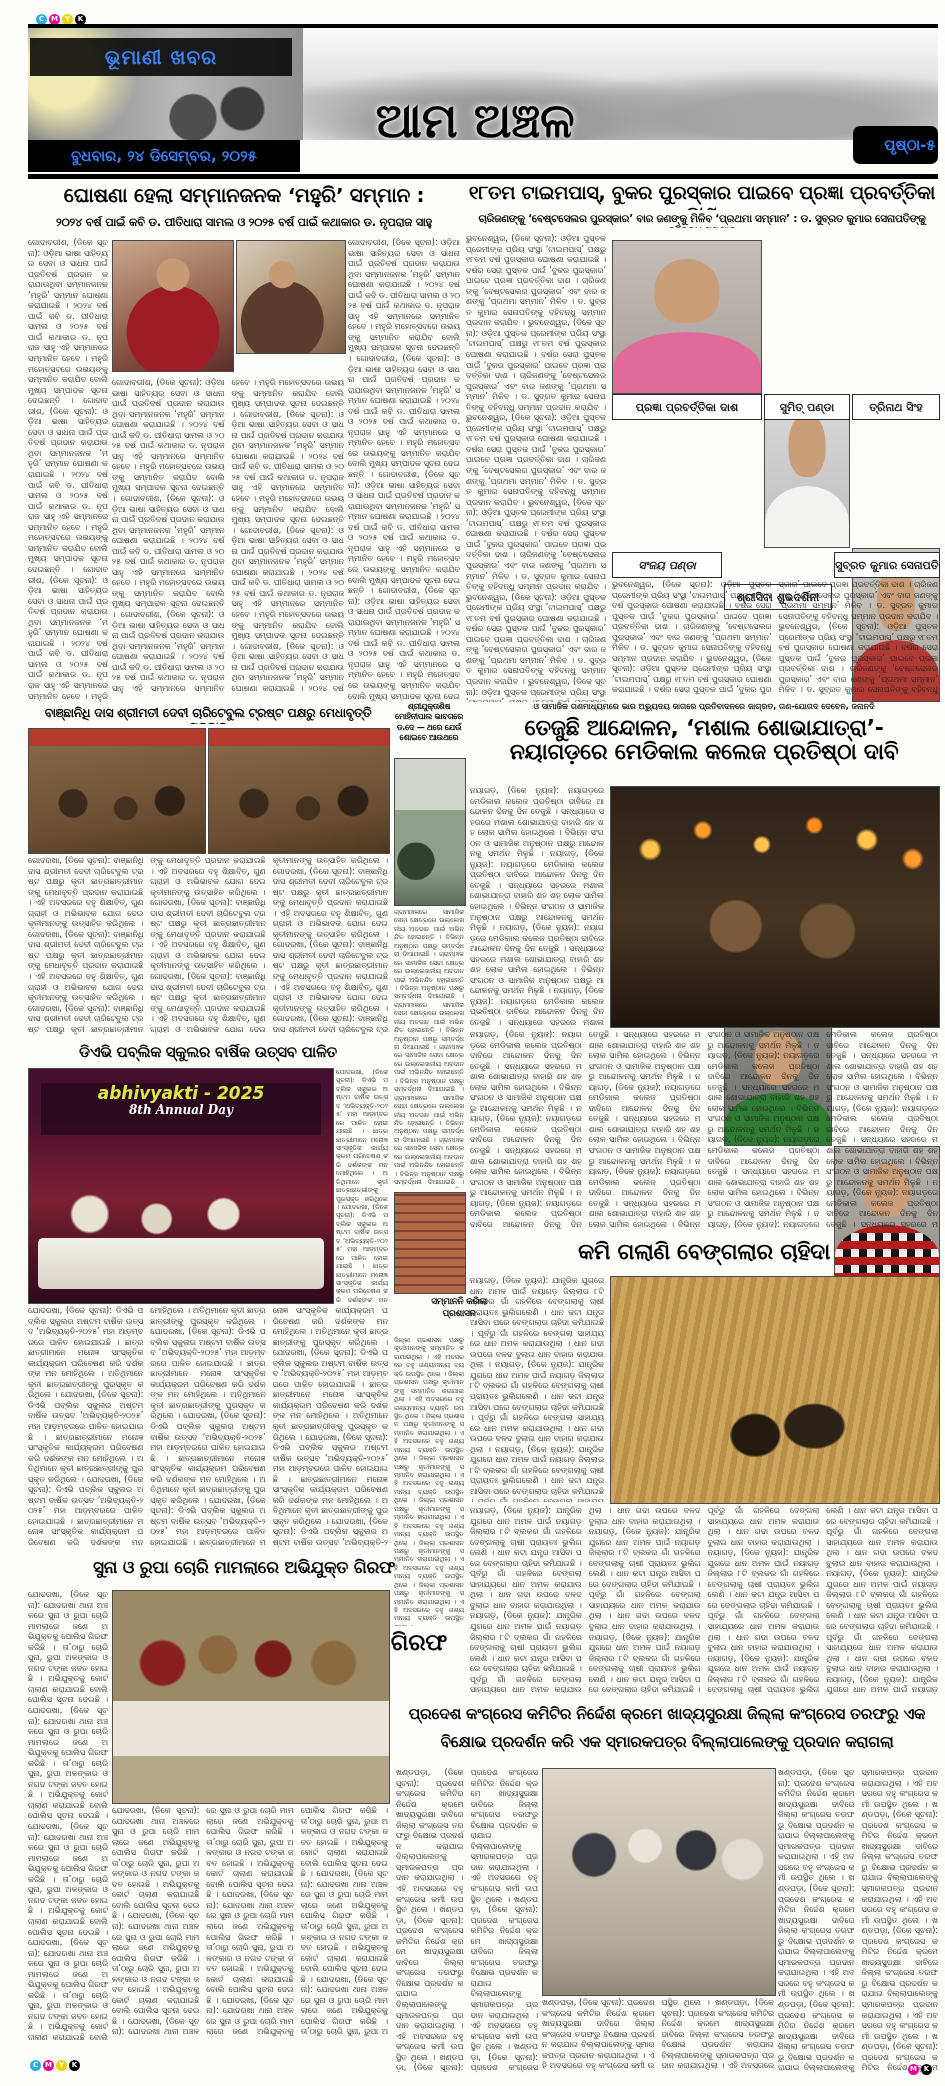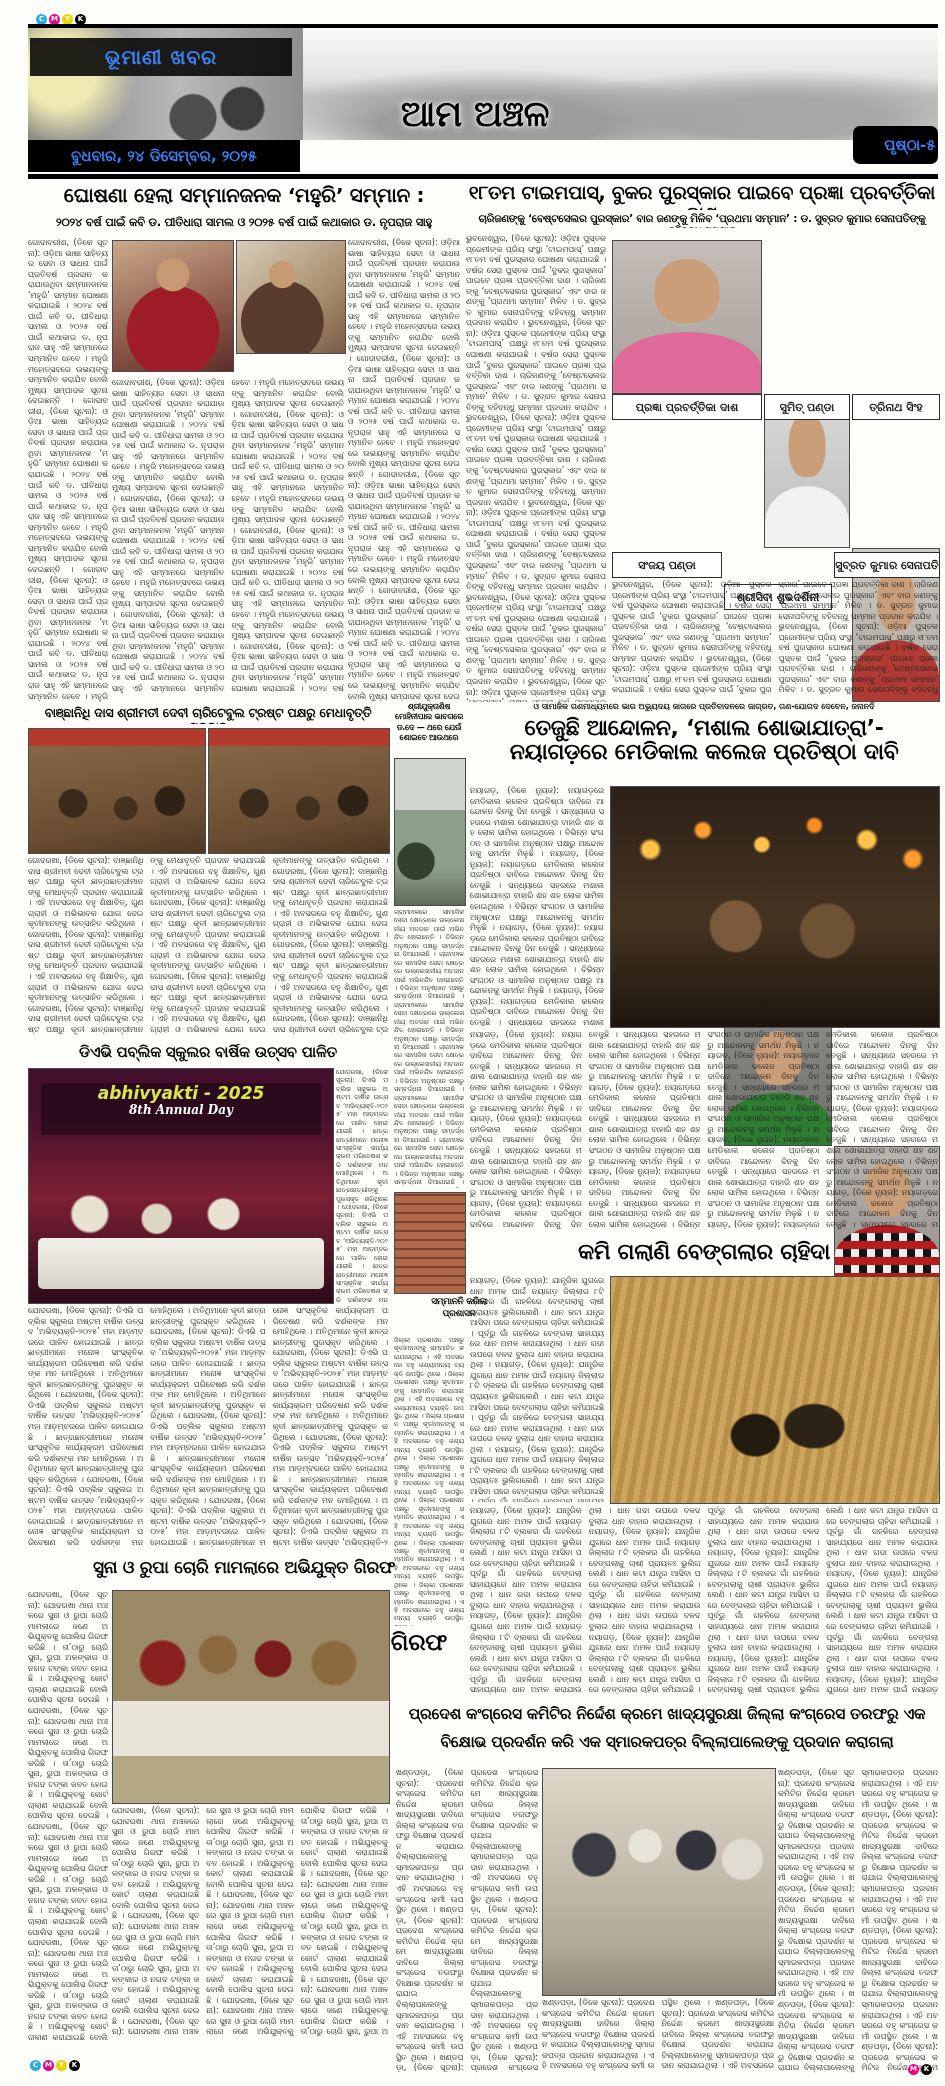--- a/index.html
+++ b/index.html
@@ -104,21 +104,21 @@
   </div>
   <div class="abs rule" style="left:28px;top:24px;width:910px;height:4px;"></div>
 
   <div class="abs photo ph-village" style="left:28px;top:28px;width:275px;height:112px;border:none;"></div>
   <div class="abs photo ph-clouds" style="left:303px;top:28px;width:635px;height:112px;border:none;"></div>
 
   <div class="abs blackbox" style="left:30px;top:38px;width:262px;height:38px;background:rgba(5,5,5,.88);">
     <span style="font-size:20px;font-weight:bold;letter-spacing:1px;">ଭୂମାଣୀ ଖବର</span>
   </div>
 
-  <div class="abs hl" style="left:250px;top:94px;width:450px;height:74px;font-size:36px;color:#000;text-shadow:0 0 7px #fff,0 0 3px #fff;">ଆମ ଅଞ୍ଚଳ</div>
+  <div class="abs hl" style="left:250px;top:94px;width:450px;height:74px;font-size:48px;color:#000;text-shadow:0 0 7px #fff,0 0 3px #fff;">ଆମ ଅଞ୍ଚଳ</div>
 
   <div class="abs blackbox" style="left:28px;top:140px;width:272px;height:32px;">
     <span style="font-size:15px;font-weight:bold;">ବୁଧବାର, ୨୪ ଡିସେମ୍ବର, ୨୦୨୫</span>
   </div>
   <div class="abs blackbox" style="left:853px;top:126px;width:85px;height:38px;border-radius:7px;">
     <span style="font-size:15px;font-weight:bold;margin-left:29px;">ପୃଷ୍ଠା-୫</span>
   </div>
   <div class="abs rule" style="left:28px;top:174px;width:910px;height:5px;"></div>
 
   <div class="abs hl" style="left:28px;top:184px;width:432px;height:30px;font-size:20px;">ଘୋଷଣା ହେଲା ସମ୍ମାନଜନକ ‘ମହୁରି’ ସମ୍ମାନ :</div>
@@ -158,21 +158,21 @@
     </div>
   <div class="abs photo hs" style="left:724px;top:420px;width:106px;height:130px;--shirt:#2e7d32;background:linear-gradient(#8a8a86,#6e6e6a);">
       <div class="head"></div>
       <div class="torso"></div>
     </div>
   <div class="abs photo hs" style="left:834px;top:420px;width:104px;height:130px;background:linear-gradient(#b9b5af,#958f88);">
       <div class="head"></div>
       <div class="torso" style="background:conic-gradient(#b71c1c 0 90deg,#141414 0 180deg,#ececec 0 270deg,#b71c1c 0 360deg);background-size:16px 16px;"></div>
     </div>
 
-  <div class="abs cap" style="left:612px;top:552px;width:108px;height:24px;">ସଂଜୟ ପଣ୍ଡା</div>
+  <div class="abs cap" style="left:612px;top:552px;width:108px;height:24px;font-style:italic;">ସଂଜୟ ପଣ୍ଡା</div>
   <div class="abs cap" style="left:724px;top:552px;width:106px;height:24px;margin-top:32px;">ଶ୍ରୀସିବା ଶୁଭଦର୍ଶିନୀ</div>
   <div class="abs cap" style="left:834px;top:552px;width:104px;height:24px;">ସୁବ୍ରତ କୁମାର ସେନାପତି</div>
 
   <div class="abs bt c2" style="left:612px;top:580px;width:326px;height:122px;">ଭୁବନେଶ୍ୱର, (ଡିକେ ସୂଚନା): ଓଡ଼ିଆ ପୁସ୍ତକ ପ୍ରେମୀଙ୍କ ପ୍ରିୟ ସଂସ୍ଥା ‘ଟାଇମପାସ୍’ ପକ୍ଷରୁ ୧୮ତମ ବର୍ଷ ପୁରସ୍କାର ଘୋଷଣା କରାଯାଇଛି । ବର୍ଷର ସେରା ପୁସ୍ତକ ପାଇଁ ‘ବୁକର ପୁରସ୍କାର’ ପାଇବେ ପ୍ରଜ୍ଞା ପ୍ରବର୍ତ୍ତିକା ଦାଶ । ଚାରିଜଣଙ୍କୁ ‘ବେଷ୍ଟସେଲର ପୁରସ୍କାର’ ଏବଂ ବାର ଜଣଙ୍କୁ ‘ପ୍ରଥମା ସମ୍ମାନ’ ମିଳିବ । ଡ. ସୁବ୍ରତ କୁମାର ସେନାପତିଙ୍କୁ ବହିବନ୍ଧୁ ସମ୍ମାନ ପ୍ରଦାନ କରାଯିବ । ଭୁବନେଶ୍ୱର, (ଡିକେ ସୂଚନା): ଓଡ଼ିଆ ପୁସ୍ତକ ପ୍ରେମୀଙ୍କ ପ୍ରିୟ ସଂସ୍ଥା ‘ଟାଇମପାସ୍’ ପକ୍ଷରୁ ୧୮ତମ ବର୍ଷ ପୁରସ୍କାର ଘୋଷଣା କରାଯାଇଛି । ବର୍ଷର ସେରା ପୁସ୍ତକ ପାଇଁ ‘ବୁକର ପୁରସ୍କାର’ ପାଇବେ ପ୍ରଜ୍ଞା ପ୍ରବର୍ତ୍ତିକା ଦାଶ । ଚାରିଜଣଙ୍କୁ ‘ବେଷ୍ଟସେଲର ପୁରସ୍କାର’ ଏବଂ ବାର ଜଣଙ୍କୁ ‘ପ୍ରଥମା ସମ୍ମାନ’ ମିଳିବ । ଡ. ସୁବ୍ରତ କୁମାର ସେନାପତିଙ୍କୁ ବହିବନ୍ଧୁ ସମ୍ମାନ ପ୍ରଦାନ କରାଯିବ । ଭୁବନେଶ୍ୱର, (ଡିକେ ସୂଚନା): ଓଡ଼ିଆ ପୁସ୍ତକ ପ୍ରେମୀଙ୍କ ପ୍ରିୟ ସଂସ୍ଥା ‘ଟାଇମପାସ୍’ ପକ୍ଷରୁ ୧୮ତମ ବର୍ଷ ପୁରସ୍କାର ଘୋଷଣା କରାଯାଇଛି । ବର୍ଷର ସେରା ପୁସ୍ତକ ପାଇଁ ‘ବୁକର ପୁରସ୍କାର’ ପାଇବେ ପ୍ରଜ୍ଞା ପ୍ରବର୍ତ୍ତିକା ଦାଶ । ଚାରିଜଣଙ୍କୁ ‘ବେଷ୍ଟସେଲର ପୁରସ୍କାର’ ଏବଂ ବାର ଜଣଙ୍କୁ ‘ପ୍ରଥମା ସମ୍ମାନ’ ମିଳିବ । ଡ. ସୁବ୍ରତ କୁମାର ସେନାପତିଙ୍କୁ ବହିବନ୍ଧୁ ସମ୍ମାନ ପ୍ରଦାନ କରାଯିବ । ଭୁବନେଶ୍ୱର, (ଡିକେ ସୂଚନା): ଓଡ଼ିଆ ପୁସ୍ତକ ପ୍ରେମୀଙ୍କ ପ୍ରିୟ ସଂସ୍ଥା ‘ଟାଇମପାସ୍’ ପକ୍ଷରୁ ୧୮ତମ ବର୍ଷ ପୁରସ୍କାର ଘୋଷଣା କରାଯାଇଛି । ବର୍ଷର ସେରା ପୁସ୍ତକ ପାଇଁ ‘ବୁକର ପୁରସ୍କାର’ ପାଇବେ ପ୍ରଜ୍ଞା ପ୍ରବର୍ତ୍ତିକା ଦାଶ । ଚାରିଜଣଙ୍କୁ ‘ବେଷ୍ଟସେଲର ପୁରସ୍କାର’ ଏବଂ ବାର ଜଣଙ୍କୁ ‘ପ୍ରଥମା ସମ୍ମାନ’ ମିଳିବ । ଡ. ସୁବ୍ରତ କୁମାର ସେନାପତିଙ୍କୁ ବହିବନ୍ଧୁ ସମ୍ମାନ ପ୍ରଦାନ କରାଯିବ । ଭୁବନେଶ୍ୱର, (ଡିକେ ସୂଚନା): ଓଡ଼ିଆ ପୁସ୍ତକ ପ୍ରେମୀଙ୍କ ପ୍ରିୟ ସଂସ୍ଥା ‘ଟାଇମପାସ୍’ ପକ୍ଷରୁ ୧୮ତମ ବର୍ଷ ପୁରସ୍କାର ଘୋଷଣା କରାଯାଇଛି । ବର୍ଷର ସେରା ପୁସ୍ତକ ପାଇଁ ‘ବୁକର ପୁରସ୍କାର’ ପାଇବେ ପ୍ରଜ୍ଞା ପ୍ରବର୍ତ୍ତିକା ଦାଶ । ଚାରିଜଣଙ୍କୁ ‘ବେଷ୍ଟସେଲର ପୁରସ୍କାର’ ଏବଂ ବାର ଜଣଙ୍କୁ ‘ପ୍ରଥମା ସମ୍ମାନ’ ମିଳିବ । ଡ. ସୁବ୍ରତ କୁମାର ସେନାପତିଙ୍କୁ ବହିବନ୍ଧୁ ସମ୍ମାନ ପ୍ରଦାନ କରାଯିବ ।</div>
 
   <div class="abs hl" style="left:28px;top:706px;width:360px;height:18px;font-size:12.5px;">ବାଞ୍ଛାନିଧି ଦାସ ଶ୍ରୀମତୀ ଦେବୀ ଚାରିଟେବୁଲ ଟ୍ରଷ୍ଟ ପକ୍ଷରୁ ମେଧାବୃତ୍ତି ପ୍ରଦାନ</div>
   <div class="abs photo ph-meeting" style="left:28px;top:728px;width:176px;height:124px;"></div>
   <div class="abs photo ph-meeting" style="left:208px;top:728px;width:180px;height:124px;"></div>
   <div class="abs bt c3" style="left:28px;top:856px;width:360px;height:184px;">ଗୋଦରଖା, (ଡିକେ ସୂଚନା): ବାଞ୍ଛାନିଧି ଦାସ ଶ୍ରୀମତୀ ଦେବୀ ଚାରିଟେବୁଲ ଟ୍ରଷ୍ଟ ପକ୍ଷରୁ କୃତୀ ଛାତ୍ରଛାତ୍ରୀମାନଙ୍କୁ ମେଧାବୃତ୍ତି ପ୍ରଦାନ କରାଯାଇଛି । ଏହି ଅବସରରେ ବହୁ ଶିକ୍ଷାବିତ୍, ଗୁଣଗ୍ରାହୀ ଓ ଅଭିଭାବକ ଯୋଗ ଦେଇ କୃତୀମାନଙ୍କୁ ଉତ୍ସାହିତ କରିଥିଲେ । ଗୋଦରଖା, (ଡିକେ ସୂଚନା): ବାଞ୍ଛାନିଧି ଦାସ ଶ୍ରୀମତୀ ଦେବୀ ଚାରିଟେବୁଲ ଟ୍ରଷ୍ଟ ପକ୍ଷରୁ କୃତୀ ଛାତ୍ରଛାତ୍ରୀମାନଙ୍କୁ ମେଧାବୃତ୍ତି ପ୍ରଦାନ କରାଯାଇଛି । ଏହି ଅବସରରେ ବହୁ ଶିକ୍ଷାବିତ୍, ଗୁଣଗ୍ରାହୀ ଓ ଅଭିଭାବକ ଯୋଗ ଦେଇ କୃତୀମାନଙ୍କୁ ଉତ୍ସାହିତ କରିଥିଲେ । ଗୋଦରଖା, (ଡିକେ ସୂଚନା): ବାଞ୍ଛାନିଧି ଦାସ ଶ୍ରୀମତୀ ଦେବୀ ଚାରିଟେବୁଲ ଟ୍ରଷ୍ଟ ପକ୍ଷରୁ କୃତୀ ଛାତ୍ରଛାତ୍ରୀମାନଙ୍କୁ ମେଧାବୃତ୍ତି ପ୍ରଦାନ କରାଯାଇଛି । ଏହି ଅବସରରେ ବହୁ ଶିକ୍ଷାବିତ୍, ଗୁଣଗ୍ରାହୀ ଓ ଅଭିଭାବକ ଯୋଗ ଦେଇ କୃତୀମାନଙ୍କୁ ଉତ୍ସାହିତ କରିଥିଲେ । ଗୋଦରଖା, (ଡିକେ ସୂଚନା): ବାଞ୍ଛାନିଧି ଦାସ ଶ୍ରୀମତୀ ଦେବୀ ଚାରିଟେବୁଲ ଟ୍ରଷ୍ଟ ପକ୍ଷରୁ କୃତୀ ଛାତ୍ରଛାତ୍ରୀମାନଙ୍କୁ ମେଧାବୃତ୍ତି ପ୍ରଦାନ କରାଯାଇଛି । ଏହି ଅବସରରେ ବହୁ ଶିକ୍ଷାବିତ୍, ଗୁଣଗ୍ରାହୀ ଓ ଅଭିଭାବକ ଯୋଗ ଦେଇ କୃତୀମାନଙ୍କୁ ଉତ୍ସାହିତ କରିଥିଲେ । ଗୋଦରଖା, (ଡିକେ ସୂଚନା): ବାଞ୍ଛାନିଧି ଦାସ ଶ୍ରୀମତୀ ଦେବୀ ଚାରିଟେବୁଲ ଟ୍ରଷ୍ଟ ପକ୍ଷରୁ କୃତୀ ଛାତ୍ରଛାତ୍ରୀମାନଙ୍କୁ ମେଧାବୃତ୍ତି ପ୍ରଦାନ କରାଯାଇଛି । ଏହି ଅବସରରେ ବହୁ ଶିକ୍ଷାବିତ୍, ଗୁଣଗ୍ରାହୀ ଓ ଅଭିଭାବକ ଯୋଗ ଦେଇ କୃତୀମାନଙ୍କୁ ଉତ୍ସାହିତ କରିଥିଲେ । ଗୋଦରଖା, (ଡିକେ ସୂଚନା): ବାଞ୍ଛାନିଧି ଦାସ ଶ୍ରୀମତୀ ଦେବୀ ଚାରିଟେବୁଲ ଟ୍ରଷ୍ଟ ପକ୍ଷରୁ କୃତୀ ଛାତ୍ରଛାତ୍ରୀମାନଙ୍କୁ ମେଧାବୃତ୍ତି ପ୍ରଦାନ କରାଯାଇଛି । ଏହି ଅବସରରେ ବହୁ ଶିକ୍ଷାବିତ୍, ଗୁଣଗ୍ରାହୀ ଓ ଅଭିଭାବକ ଯୋଗ ଦେଇ କୃତୀମାନଙ୍କୁ ଉତ୍ସାହିତ କରିଥିଲେ । ଗୋଦରଖା, (ଡିକେ ସୂଚନା): ବାଞ୍ଛାନିଧି ଦାସ ଶ୍ରୀମତୀ ଦେବୀ ଚାରିଟେବୁଲ ଟ୍ରଷ୍ଟ ପକ୍ଷରୁ କୃତୀ ଛାତ୍ରଛାତ୍ରୀମାନଙ୍କୁ ମେଧାବୃତ୍ତି ପ୍ରଦାନ କରାଯାଇଛି । ଏହି ଅବସରରେ ବହୁ ଶିକ୍ଷାବିତ୍, ଗୁଣଗ୍ରାହୀ ଓ ଅଭିଭାବକ ଯୋଗ ଦେଇ କୃତୀମାନଙ୍କୁ ଉତ୍ସାହିତ କରିଥିଲେ । ଗୋଦରଖା, (ଡିକେ ସୂଚନା): ବାଞ୍ଛାନିଧି ଦାସ ଶ୍ରୀମତୀ ଦେବୀ ଚାରିଟେବୁଲ ଟ୍ରଷ୍ଟ ପକ୍ଷରୁ କୃତୀ ଛାତ୍ରଛାତ୍ରୀମାନଙ୍କୁ ମେଧାବୃତ୍ତି ପ୍ରଦାନ କରାଯାଇଛି । ଏହି ଅବସରରେ ବହୁ ଶିକ୍ଷାବିତ୍, ଗୁଣଗ୍ରାହୀ ଓ ଅଭିଭାବକ ଯୋଗ ଦେଇ କୃତୀମାନଙ୍କୁ ଉତ୍ସାହିତ କରିଥିଲେ ।</div>
 

